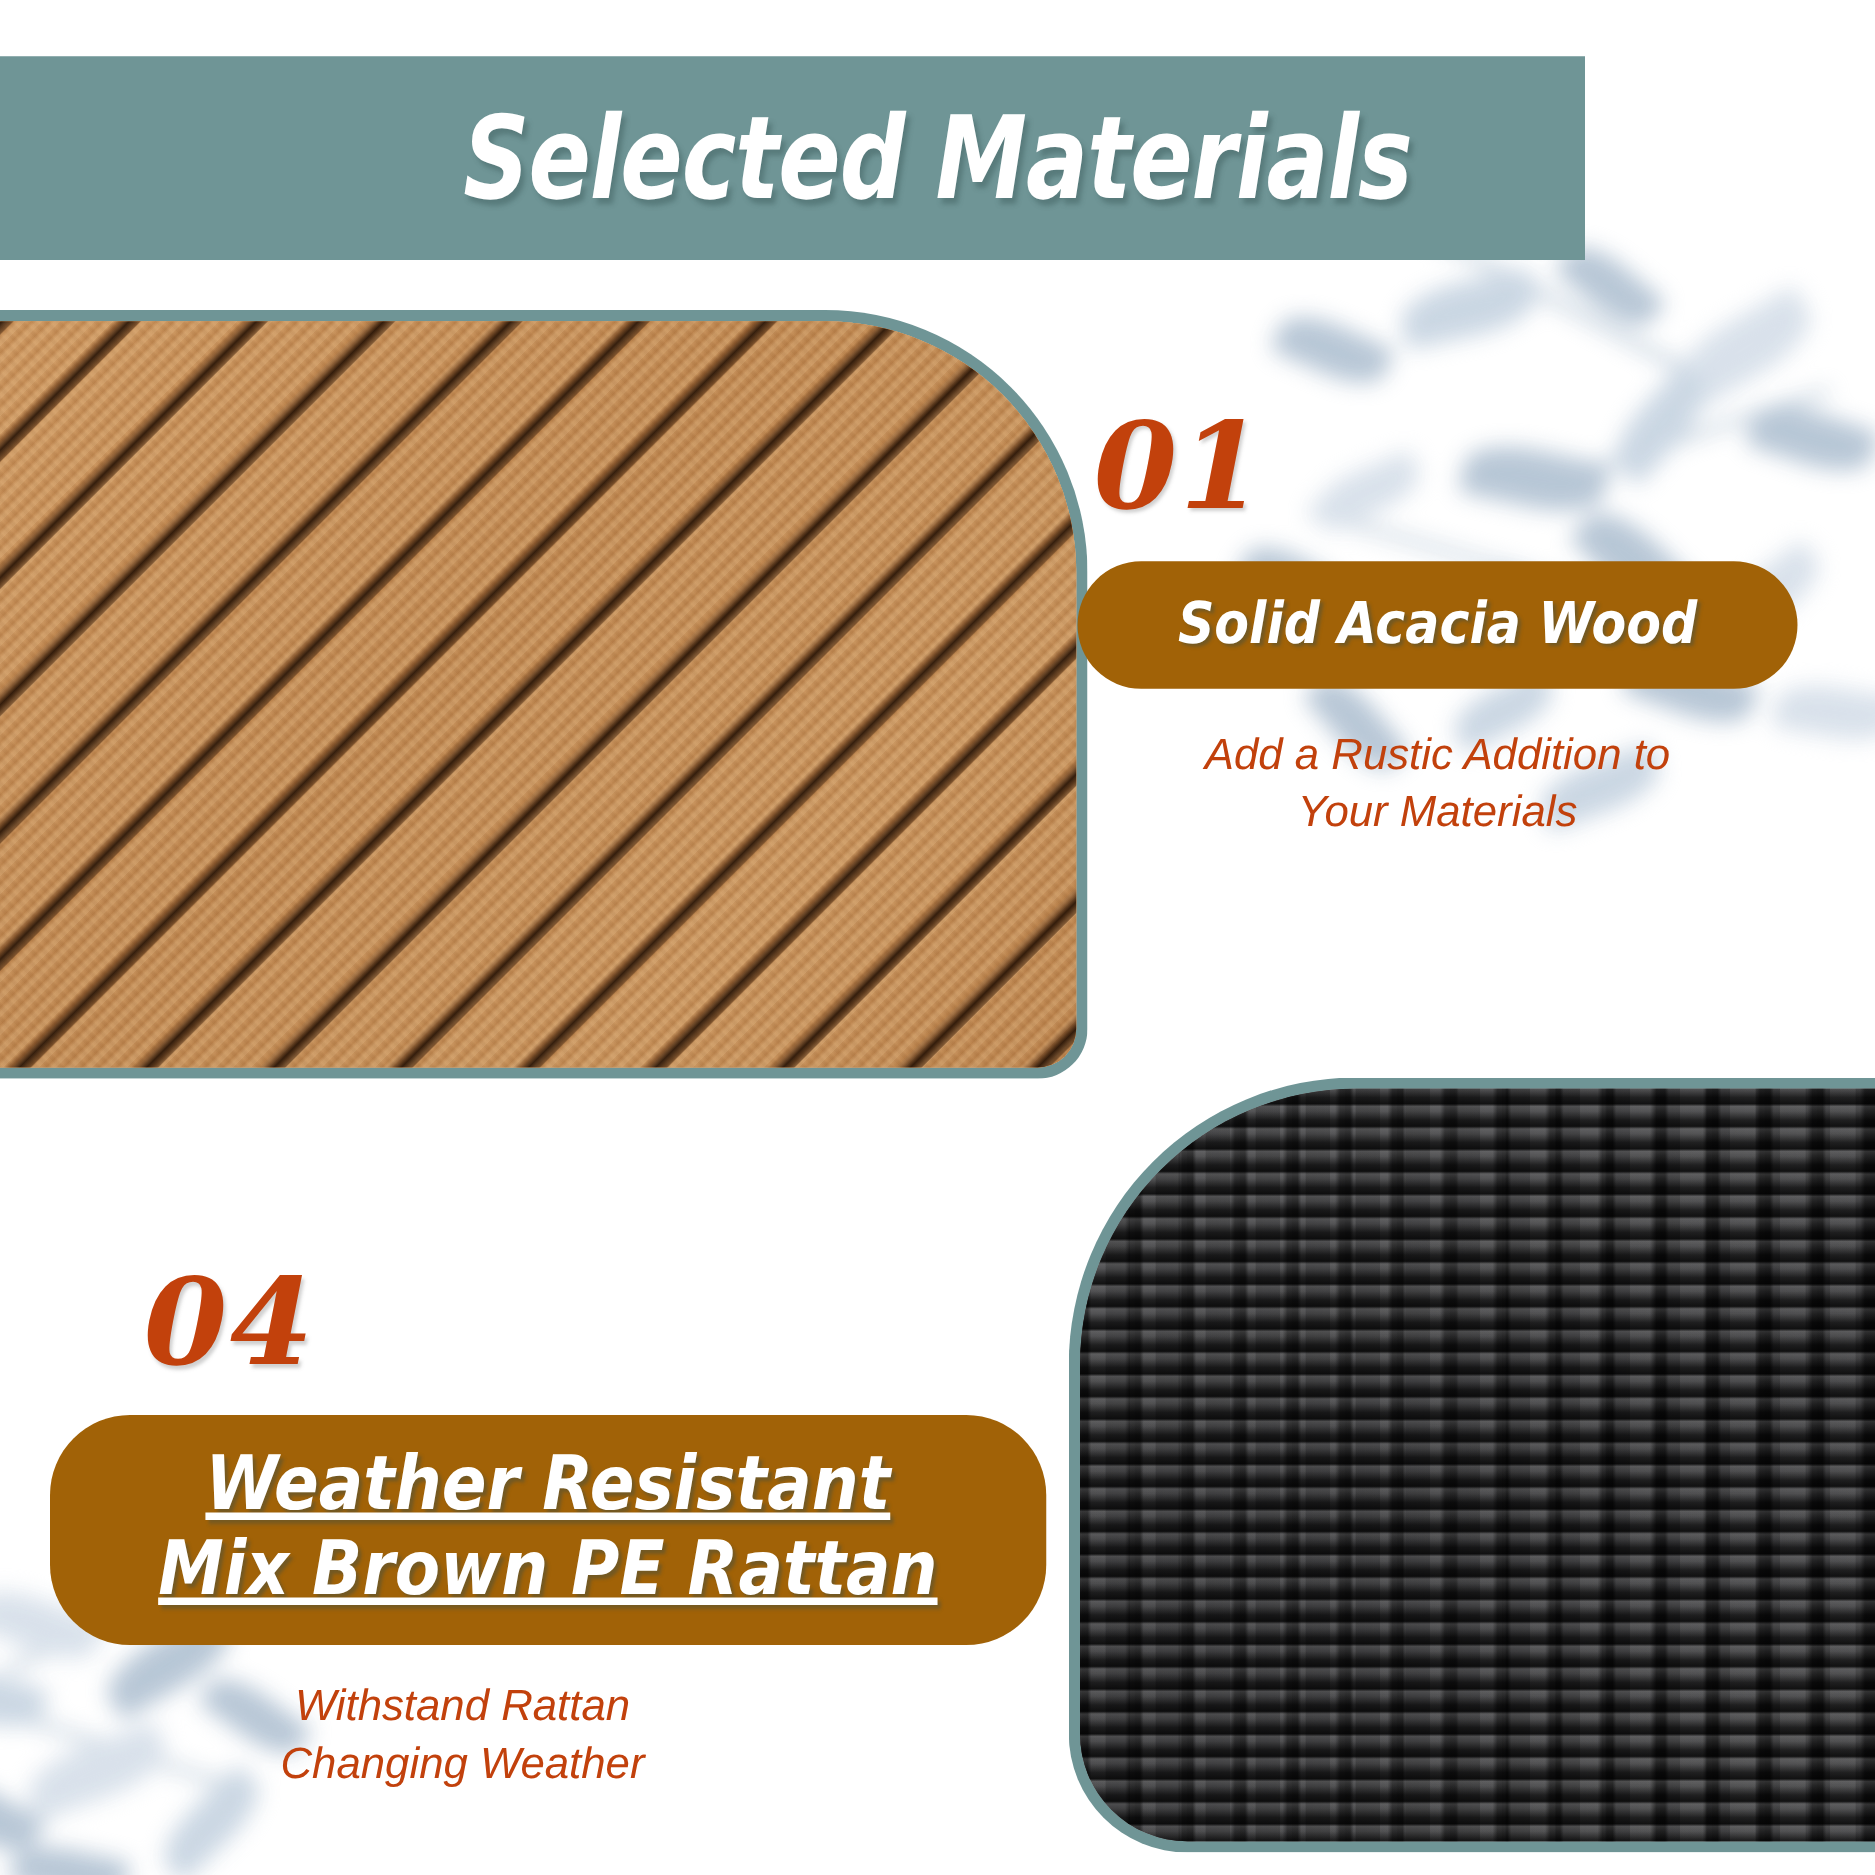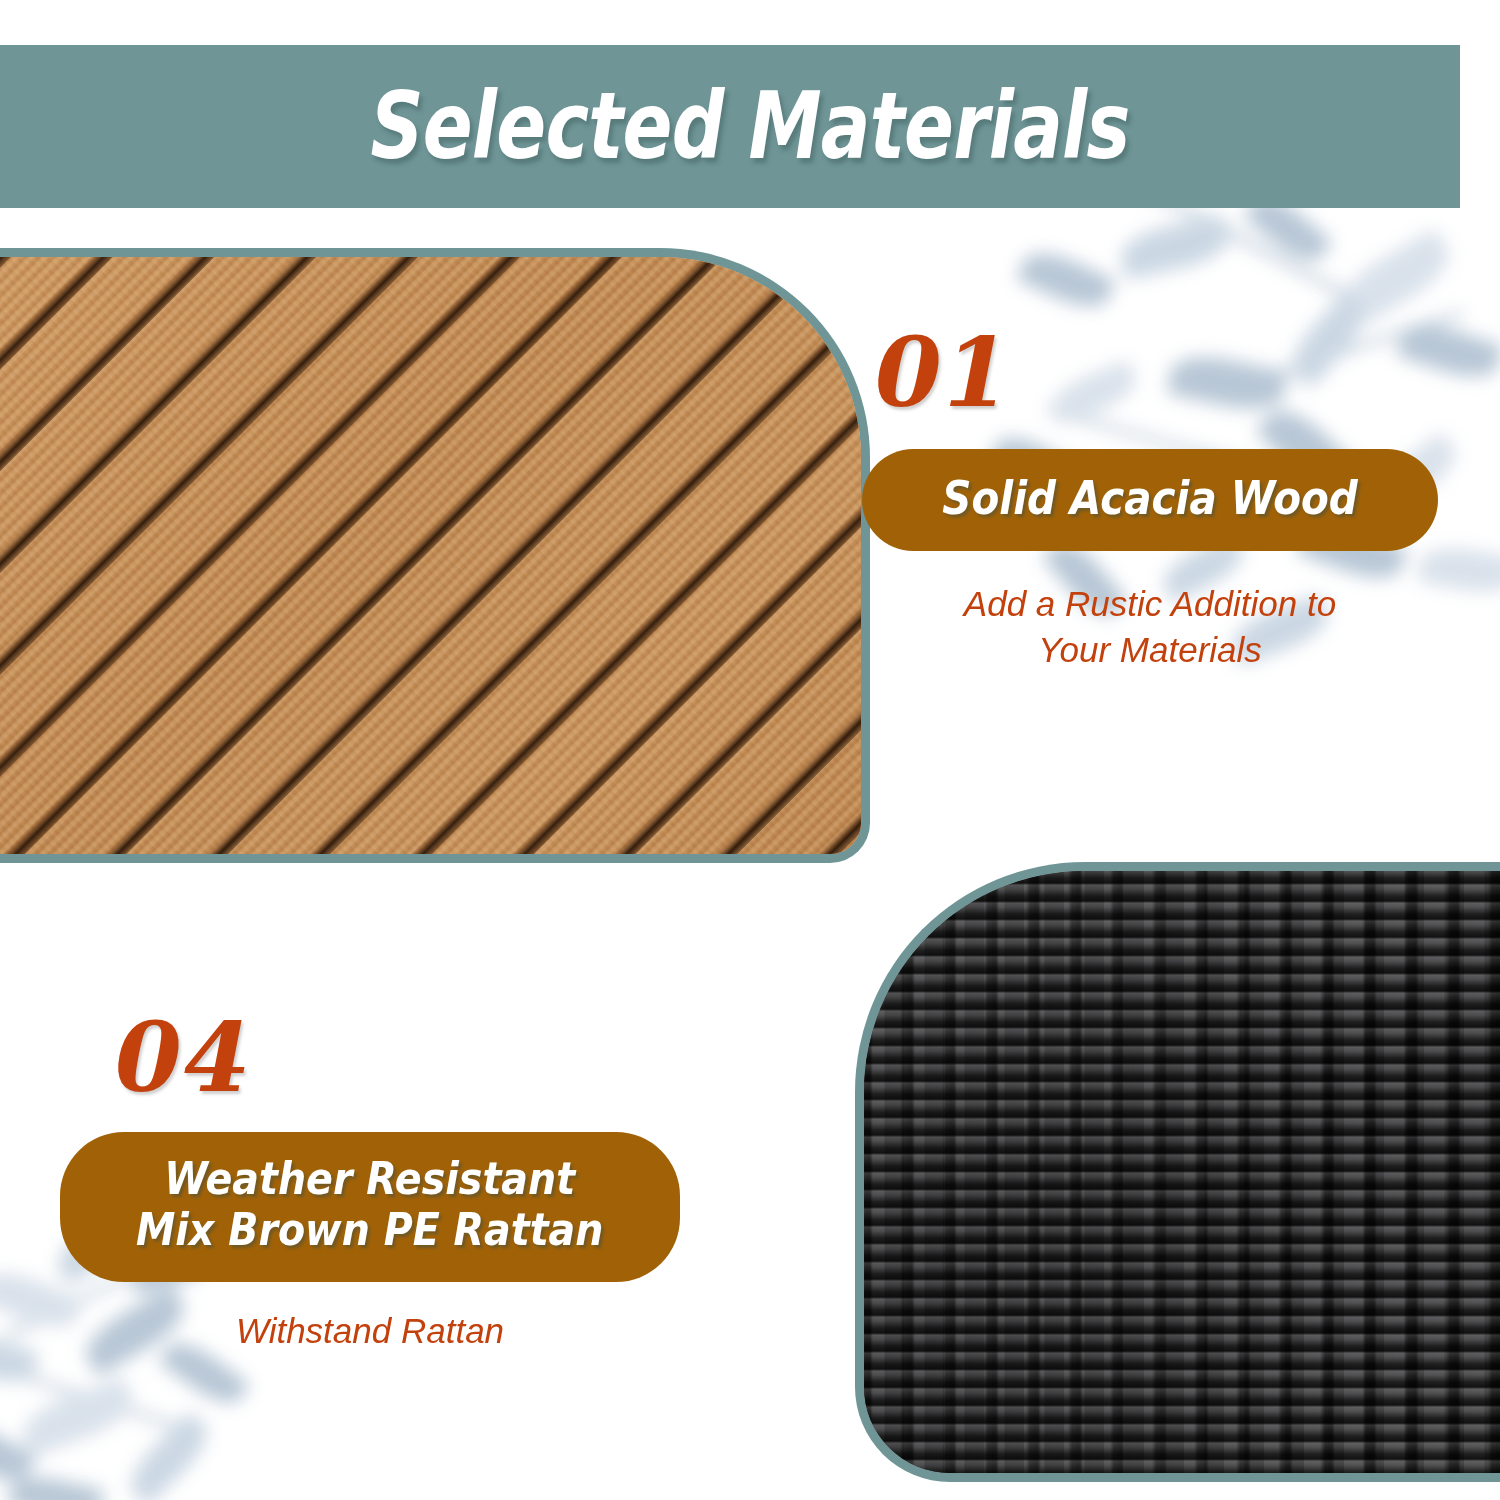--- a/index.html
+++ b/index.html
@@ -46,21 +46,21 @@
     position: absolute;
     background: #bccbd9;
     border-radius: 4px;
   }
 
   
   #banner {
     position: absolute;
     left: 0;
     top: 45px;
-    width: 1460px;
+    width: 1268px;
     height: 163px;
     background: #6f9596;
   }
   #banner-title {
     position: absolute;
     left: 0;
     top: 0;
     width: 1500px;
     height: 163px;
     display: flex;
@@ -215,23 +215,24 @@
     line-height: 1;
   }
   #caption-01 { margin-top: 30px; }
 
   
   #block-02 { left: 40px; top: 1010px; width: 660px; text-align: center; }
   #num-02 { display: block; text-align: left; padding-left: 75px; }
   #pill-02 {
     margin-top: 26px;
     padding: 22px 44px 26px 44px;
-    font-size: 45px;
+    font-size: 60px;
     line-height: 1.13;
     border-radius: 64px;
+    text-decoration: underline;
   }
   #caption-02 { margin-top: 26px; }
 </style>
 </head>
 <body>
 
 <div id="page">
 
   <div class="leaf-field" id="leaf-top-right">
     <div class="stem" style="left:120px; top:40px; width:300px; height:7px; transform:rotate(28deg);"></div>
@@ -295,16 +296,17 @@
   </div>
 
   <div class="block" id="block-02">
     <span class="num" id="num-02">04</span>
     <span class="pill" id="pill-02">
       <span class="pill-line">Weather Resistant</span>
       <span class="pill-line">Mix Brown PE Rattan</span>
     </span>
     <div class="caption" id="caption-02">
       <div>Withstand Rattan</div>
+      <div>Changing Weather</div>
     </div>
   </div>
 
 </div>
 
 </body></html>

